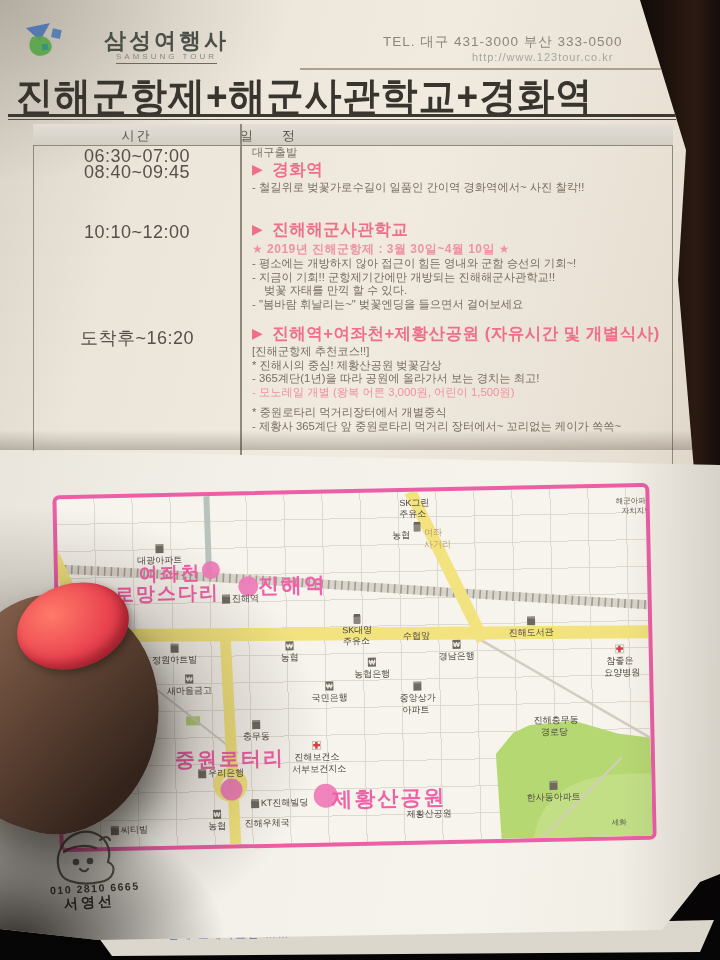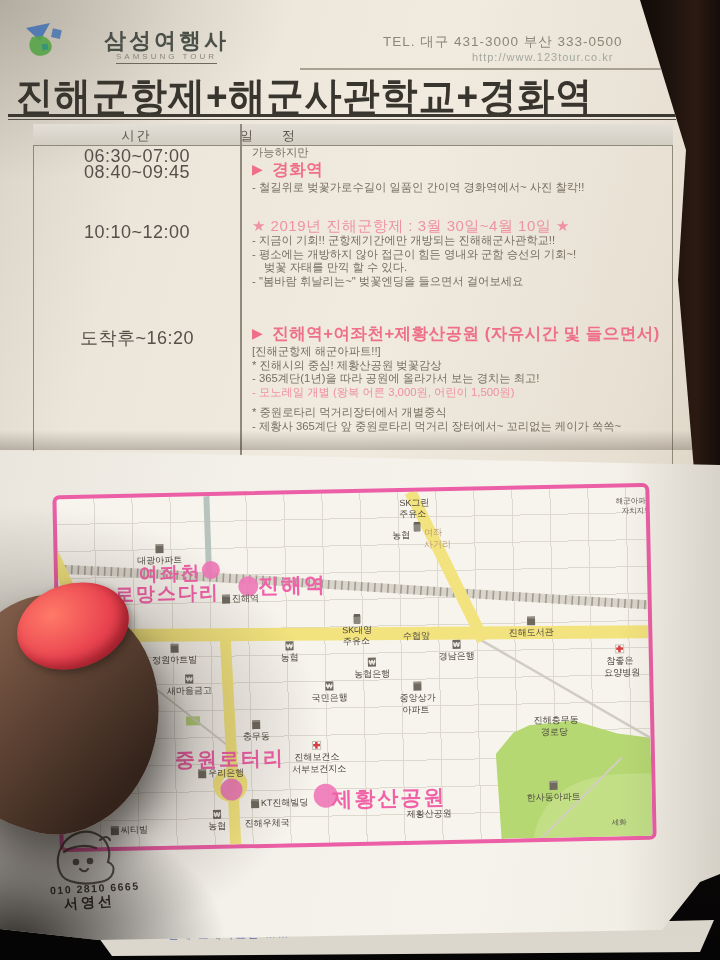--- a/index.html
+++ b/index.html
@@ -34,21 +34,21 @@
   .col-time-h{left:33px;top:127px;width:207px;text-align:center;font-size:13px;color:#5a554d;letter-spacing:2px;}
   .col-det-h{left:240px;top:127px;width:430px;text-align:left;font-size:13px;color:#5a554d;white-space:pre;}
   .tbl-div{left:240px;top:124px;width:1.5px;height:346px;background:#8f897c;}
 
   .time-cell{left:36px;width:202px;text-align:center;font-size:18px;color:#55504a;letter-spacing:.5px;white-space:nowrap;}
   .sec{left:252px;width:430px;}
   .ln{white-space:nowrap;}
   .ln.plain{font-size:11.3px;line-height:13.5px;color:#776d60;}
   .ln.indent{font-size:11.3px;line-height:13.5px;color:#776d60;padding-left:12px;}
   .ln.pink{font-size:11.3px;line-height:13.5px;color:#f0909e;}
-  .ln.star{font-size:15px;line-height:16px;color:#ef93a2;font-weight:normal;letter-spacing:.5px;}
+  .ln.star{font-size:12px;line-height:16px;color:#ef93a2;font-weight:bold;letter-spacing:.5px;}
   .ln.gap{height:7px;}
   .ln.header{font-size:16.5px;line-height:22px;color:#ee6f87;font-weight:bold;letter-spacing:.5px;}
   .ln.header .play{display:inline-block;margin-right:9px;color:#ee6f87;font-size:14px;transform:translateY(-1px);}
 
   
   .edge-shadow{left:0;top:430px;width:720px;height:20px;
     background:linear-gradient(to bottom,rgba(40,28,18,0),rgba(40,28,18,.25));}
 
   
   .sheet3{left:0;top:0;width:720px;height:960px;
@@ -132,39 +132,40 @@
 
     <div class="abs tbl-frame"></div>
     <div class="abs tbl-head"></div>
     <div class="abs col-time-h">시간</div>
     <div class="abs col-det-h">일        정</div>
     <div class="abs tbl-div"></div>
 
     <div id="schedule">
         <div class="abs time-cell" style="top: 146px;">06:30~07:00</div>
         <div class="abs sec" style="top: 146px;">
-          <div class="ln plain">가능하지만</div>
+          <div class="ln plain">대구출발</div>
         </div>
         <div class="abs time-cell" style="top: 162px;">08:40~09:45</div>
         <div class="abs sec" style="top: 158px;">
           <div class="ln header"><span class="play">▶</span><span>경화역</span></div>
           <div class="ln plain">- 철길위로 벚꽃가로수길이 일품인 간이역 경화역에서~ 사진 찰칵!!</div>
         </div>
         <div class="abs time-cell" style="top: 222px;">10:10~12:00</div>
         <div class="abs sec" style="top: 218px;">
+          <div class="ln header"><span class="play">▶</span><span>진해해군사관학교</span></div>
           <div class="ln star">★ 2019년 진해군항제 : 3월 30일~4월 10일 ★</div>
+          <div class="ln plain">- 평소에는 개방하지 않아 접근이 힘든 영내와 군함 승선의 기회~!</div>
           <div class="ln plain">- 지금이 기회!! 군항제기간에만 개방되는 진해해군사관학교!!</div>
-          <div class="ln plain">- 평소에는 개방하지 않아 접근이 힘든 영내와 군함 승선의 기회~!</div>
           <div class="ln indent">벚꽃 자태를 만끽 할 수 있다.</div>
           <div class="ln plain">- "봄바람 휘날리는~" 벚꽃엔딩을 들으면서 걸어보세요</div>
         </div>
         <div class="abs time-cell" style="top: 326px;">도착후~16:20</div>
         <div class="abs sec" style="top: 322px;">
-          <div class="ln header"><span class="play">▶</span><span>진해역+여좌천+제황산공원 (자유시간 및 들으면서)</span></div>
-          <div class="ln plain">[진해군항제 해군아파트!!]</div>
+          <div class="ln header"><span class="play">▶</span><span>진해역+여좌천+제황산공원 (자유시간 및 개별식사)</span></div>
+          <div class="ln plain">[진해군항제 추천코스!!]</div>
           <div class="ln plain">* 진해시의 중심! 제황산공원 벚꽃감상</div>
           <div class="ln plain">- 365계단(1년)을 따라 공원에 올라가서 보는 경치는 최고!</div>
           <div class="ln pink">- 모노레일 개별 (왕복 어른 3,000원, 어린이 1,500원)</div>
           <div class="ln gap"></div>
           <div class="ln plain">* 중원로타리 먹거리장터에서 개별중식</div>
           <div class="ln plain">- 제황사 365계단 앞 중원로타리 먹거리 장터에서~ 꼬리없는 케이가 쏙쏙~</div>
         </div>
       </div>
     <div class="abs edge-shadow"></div>
   </div>

